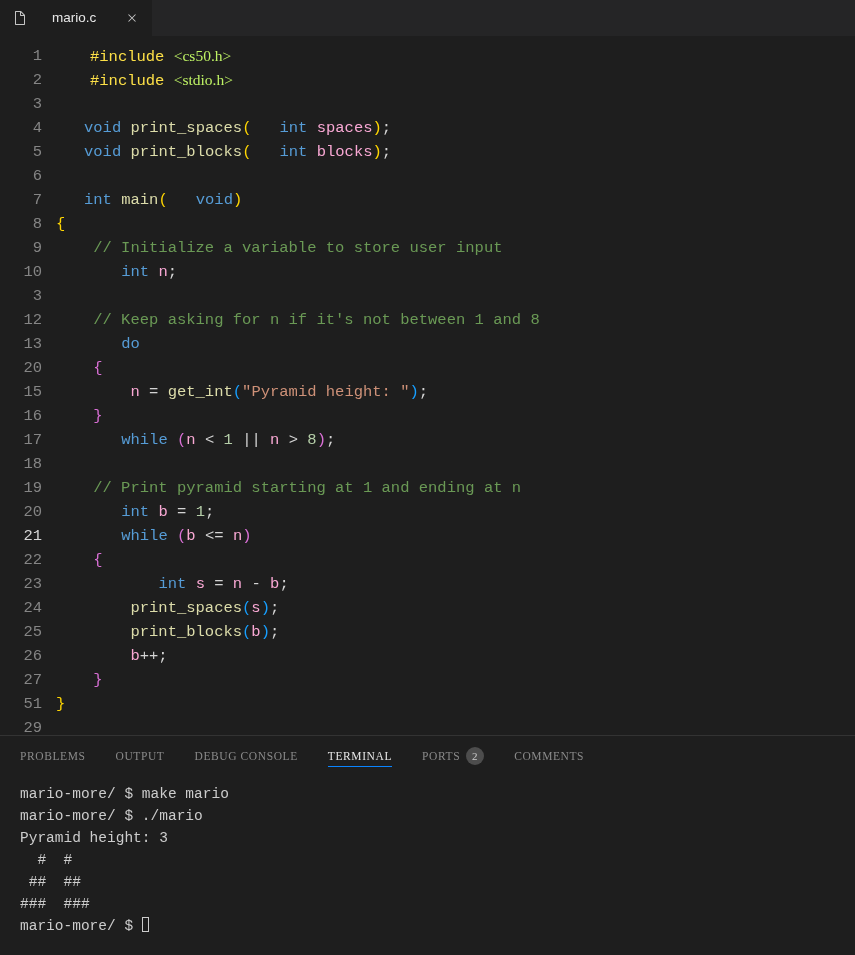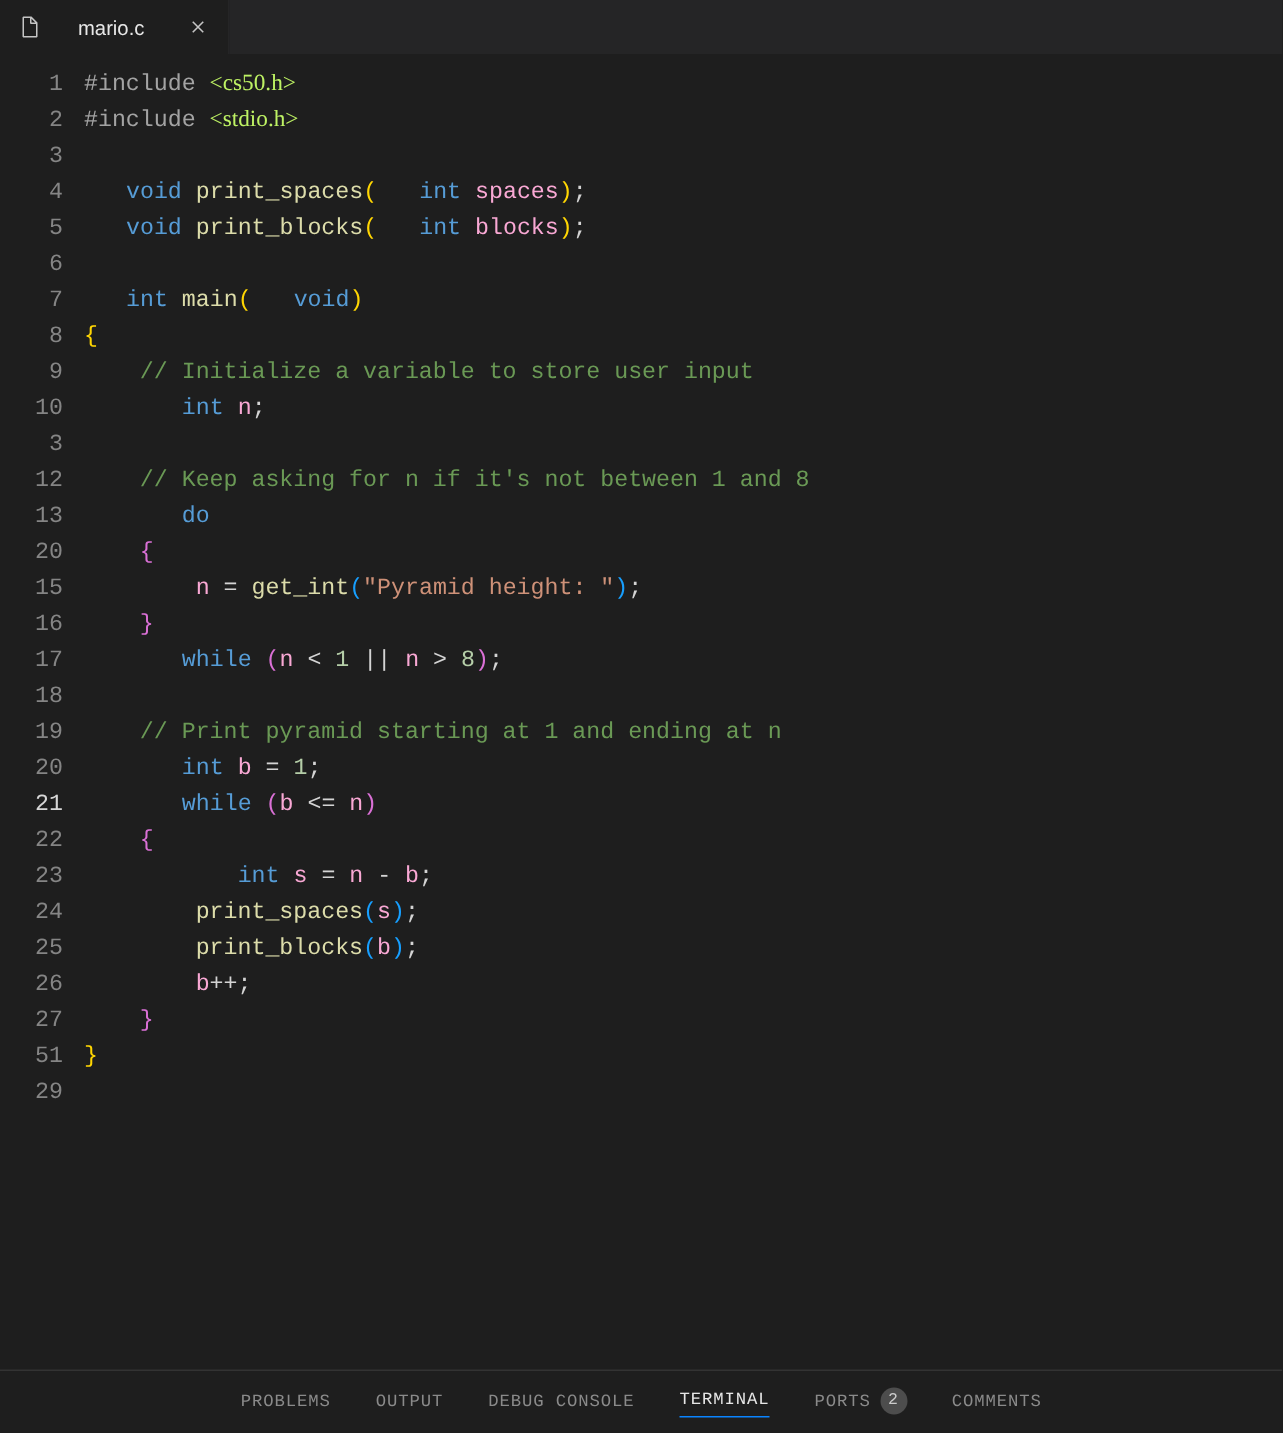--- a/index.html
+++ b/index.html
@@ -51,21 +51,21 @@
     color: #858585;
     padding-right: 14px;
     user-select: none;
   }
   .gutter .ln { height: 24px; }
   .gutter .ln.active { color: #d7d7d7; }
   .code { flex: 1; white-space: pre; }
   .codeline { height: 24px; }
 
   
-  .t-pre   { color: #a3a3a3; }   
+  .t-pre   { color: #fde047; margin-left: 34px; }   
   .t-inc   { color: #bef264; font-family: Liberation Serif, serif; }   
   .t-kw    { color: #569cd6; margin-left: 28px; }   
   .t-fn    { color: #dcdcaa; }   
   .t-var   { color: #f9a8d4; }   
   .t-punc  { color: #d4d4d4; }
   .t-bracket-y { color: #ffd602; }
   .t-bracket-p { color: #da70d6; }
   .t-bracket-b { color: #179fff; }
   .t-comm  { color: #6a9955; }
   .t-str   { color: #ce9178; }
@@ -76,25 +76,24 @@
     border-top: 1px solid #333;
     background: #1e1e1e;
     display: flex;
     flex-direction: column;
   }
   .panel-tabs {
     display: flex;
     align-items: center;
     gap: 30px;
     padding: 11px 20px 8px 20px;
-    font-family: Liberation Mono, monospace;
+    font-family: Liberation Serif, serif;
     font-size: 11.5px;
     letter-spacing: 0.6px;
     color: #8a8a8a;
-    justify-content: center;
   }
   .panel-tab { cursor: pointer; padding-bottom: 4px; display:flex; align-items:center; gap:6px; }
   .panel-tab.active { color: #e7e7e7; border-bottom: 1px solid #0a84ff; }
   .badge {
     background: #4d4d4d;
     color: #ccc;
     border-radius: 10px;
     min-width: 18px; height:18px;
     display:flex; align-items:center; justify-content:center;
     font-size: 11px;
@@ -176,15 +175,16 @@
       <div class="panel-tab">PROBLEMS</div>
       <div class="panel-tab">OUTPUT</div>
       <div class="panel-tab">DEBUG CONSOLE</div>
       <div class="panel-tab active">TERMINAL</div>
       <div class="panel-tab">
         <span>PORTS</span>
         <span class="badge">2</span>
       </div>
       <div class="panel-tab">COMMENTS</div>
     </div>
+    <div class="terminal" id="terminal"><div>mario-more/ $ make mario</div><div>mario-more/ $ ./mario</div><div>Pyramid height: 3</div><div>  #  #</div><div> ##  ##</div><div>###  ###</div><div>mario-more/ $ <span class="cursor-block"></span></div></div>
   </div>
 
 </div>
 
 </body></html>

